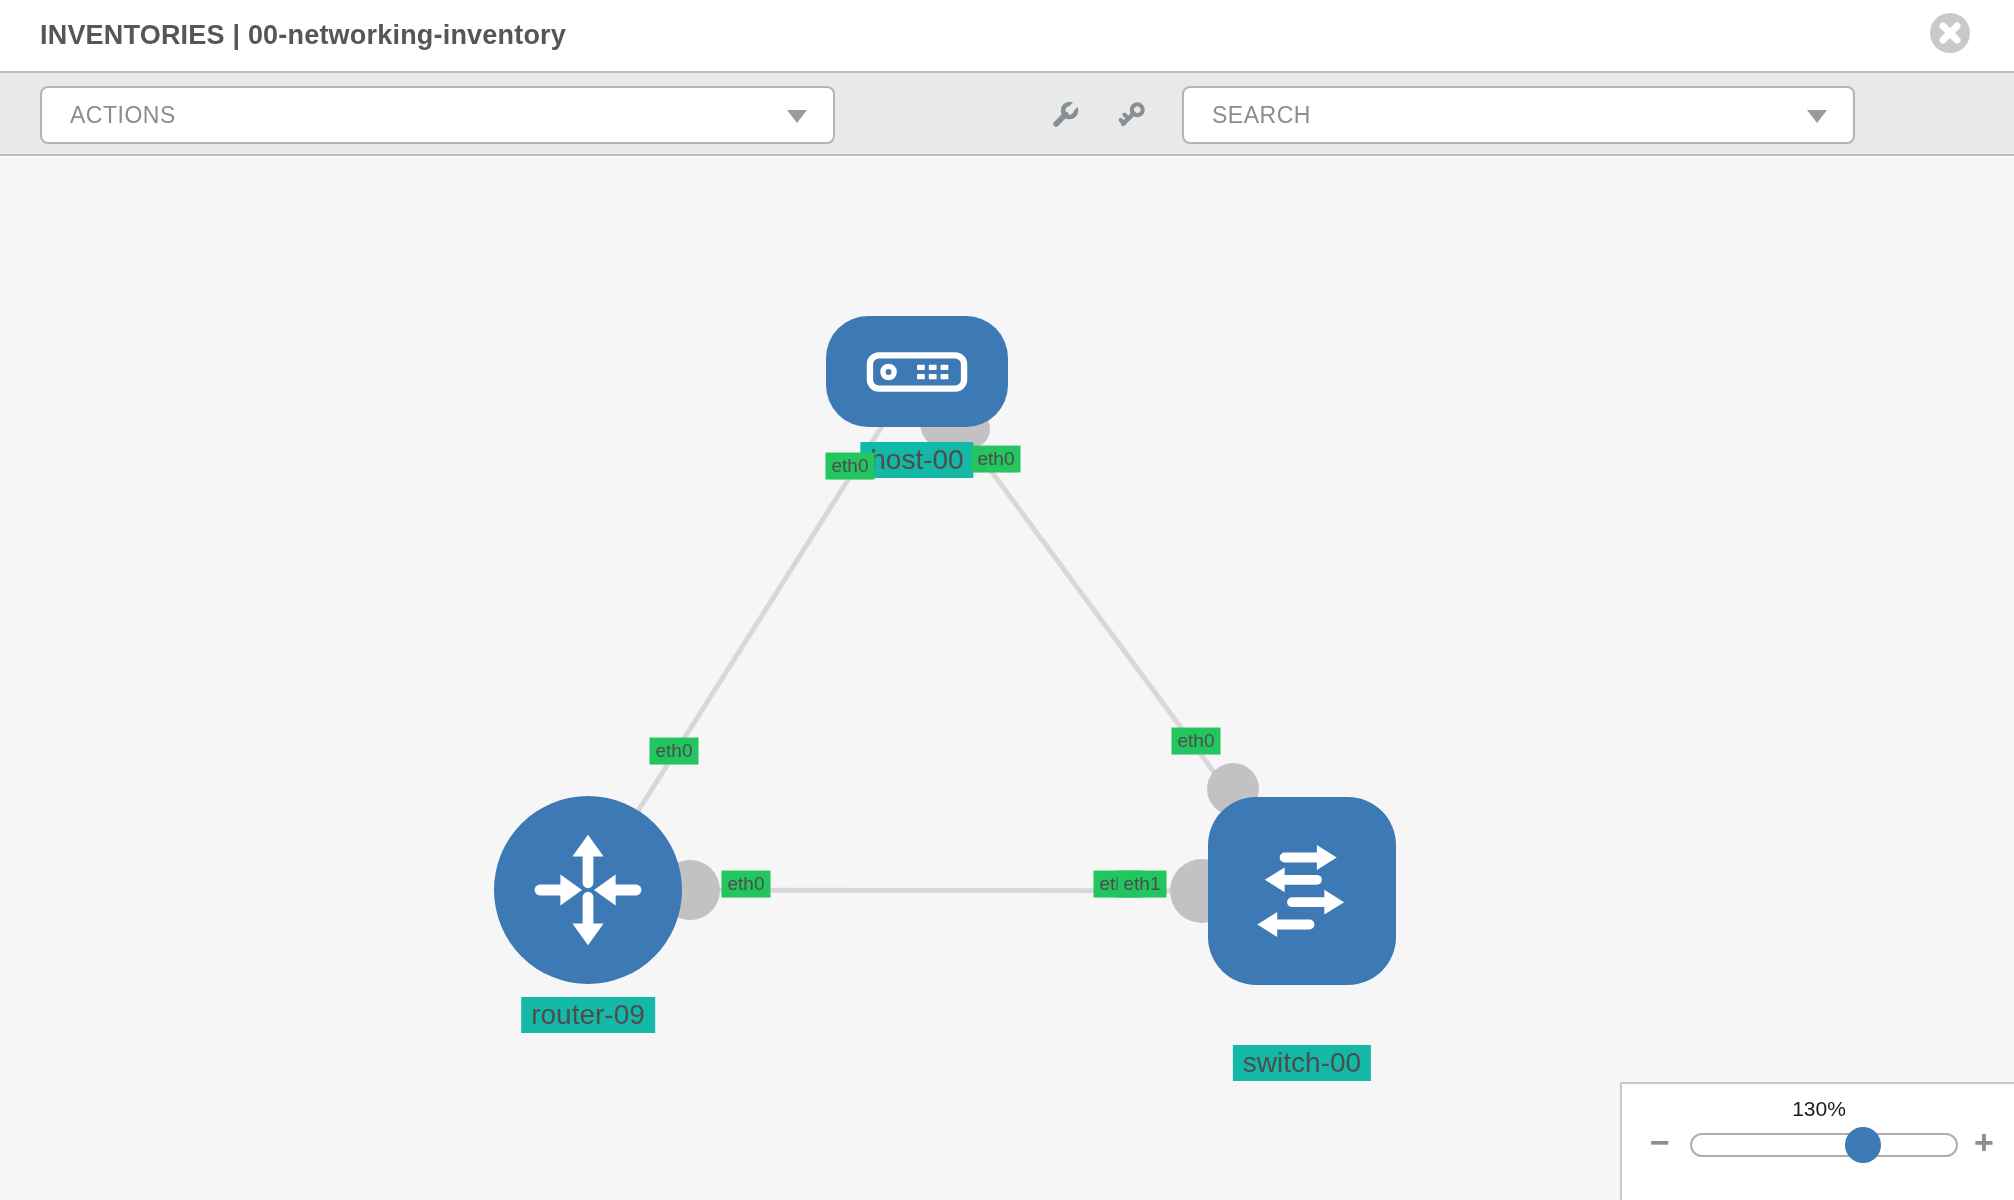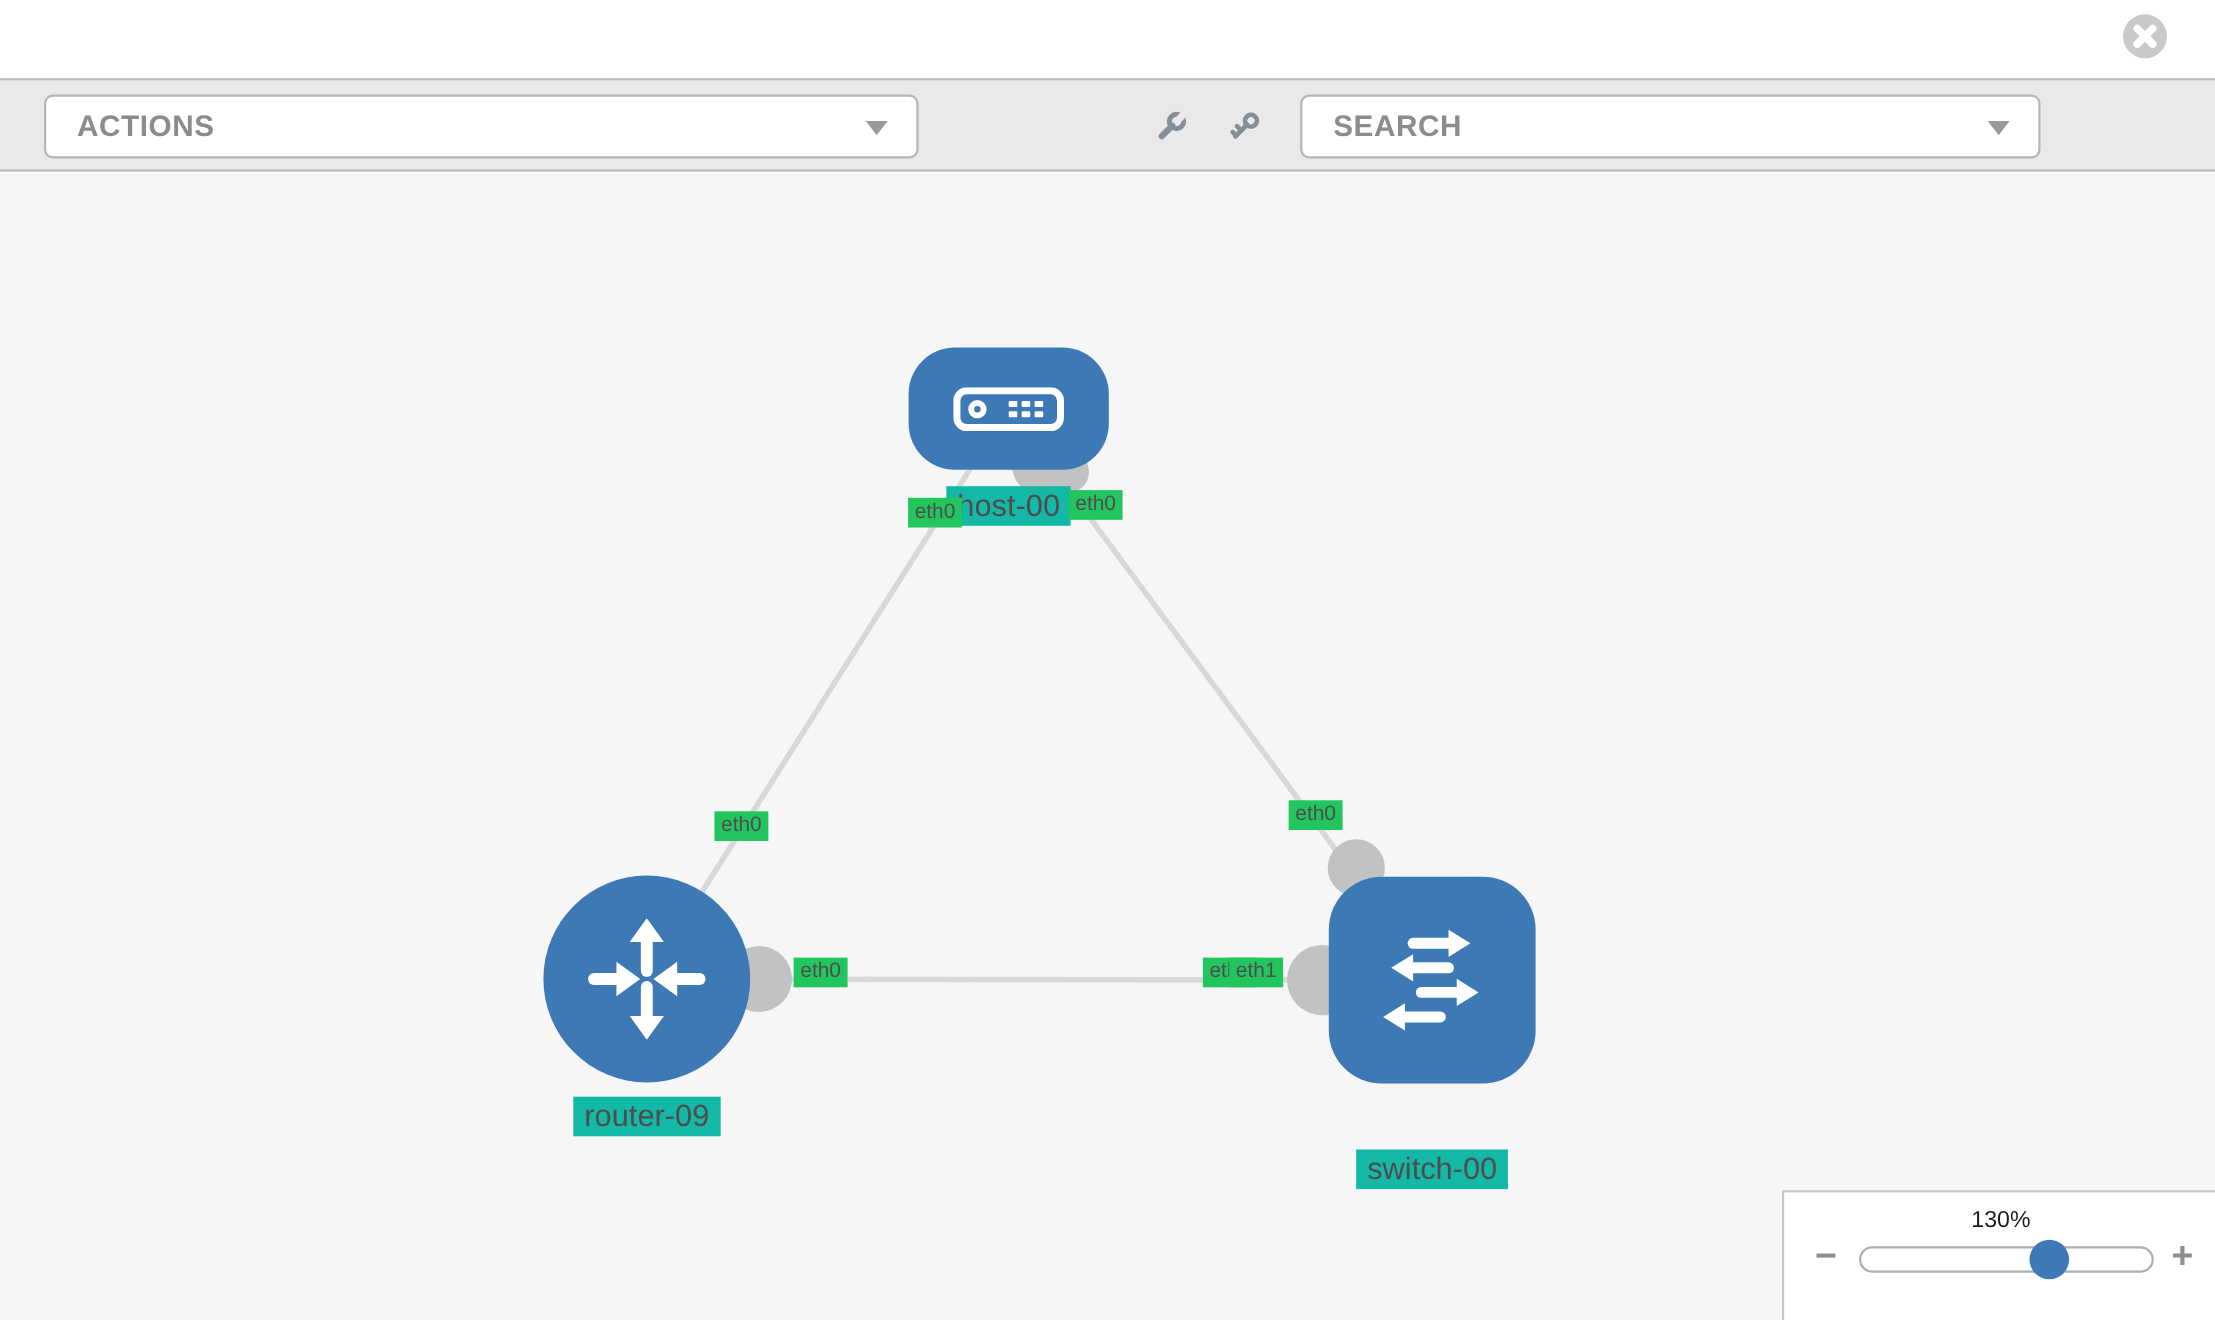--- a/index.html
+++ b/index.html
@@ -21,21 +21,21 @@
   
   .header{position:absolute;left:0;top:0;width:2014px;height:71px;background:#fff;}
   .page-title{position:absolute;left:40px;top:0;line-height:71px;font-size:27px;font-weight:700;color:#55565a;letter-spacing:.2px;}
   .close-btn{position:absolute;right:43px;top:12px;width:42px;height:42px;cursor:pointer;}
 
   
   .toolbar{position:absolute;left:0;top:71px;width:2014px;height:85px;background:var(--toolbar-bg);
            border-top:2px solid #bdbdbd;border-bottom:2px solid #bdbdbd;}
   .dropdown{position:absolute;top:13px;height:58px;background:#fff;border:2px solid var(--border-gray);
             border-radius:8px;display:flex;align-items:center;padding:0 28px;cursor:pointer;}
-  .dropdown .dd-label{font-size:27px;color:var(--text-muted);letter-spacing:.5px;font-weight:bold;}
+  .dropdown .dd-label{font-size:23px;color:var(--text-muted);letter-spacing:.5px;}
   .dropdown .caret{position:absolute;right:26px;top:50%;margin-top:-5px;width:0;height:0;
             border-left:10px solid transparent;border-right:10px solid transparent;border-top:13px solid #9a9a9a;}
   .dd-actions{left:40px;width:795px;}
   .dd-search{left:1182px;width:673px;}
   .tool-icon{position:absolute;top:26px;width:34px;height:34px;color:var(--icon-gray);cursor:pointer;}
   .tool-wrench{left:1049px;}
   .tool-key{left:1116px;}
 
   
   .canvas{position:absolute;left:0;top:157px;width:2014px;height:1043px;background:var(--canvas-bg);}
@@ -64,20 +64,21 @@
   .zoom-minus{left:28px;}
   .zoom-plus{left:352px;}
   .zoom-track{position:absolute;left:68px;top:49px;width:268px;height:24px;background:#fff;
               border:2px solid #adadad;border-radius:13px;cursor:pointer;}
   .zoom-handle{position:absolute;top:-8px;width:36px;height:36px;border-radius:50%;background:var(--node-blue);cursor:grab;}
 </style>
 </head>
 <body>
 
 <div class="header">
+  <div class="page-title">INVENTORIES | 00-networking-inventory</div>
   <div class="close-btn">
     <svg width="42" height="42" viewBox="0 0 42 42">
       <circle cx="21" cy="21" r="20" fill="var(--close-gray)"></circle>
       <line x1="14" y1="14" x2="28" y2="28" stroke="#fff" stroke-width="7" stroke-linecap="round"></line>
       <line x1="28" y1="14" x2="14" y2="28" stroke="#fff" stroke-width="7" stroke-linecap="round"></line>
     </svg>
   </div>
 </div>
 
 <div class="toolbar">

